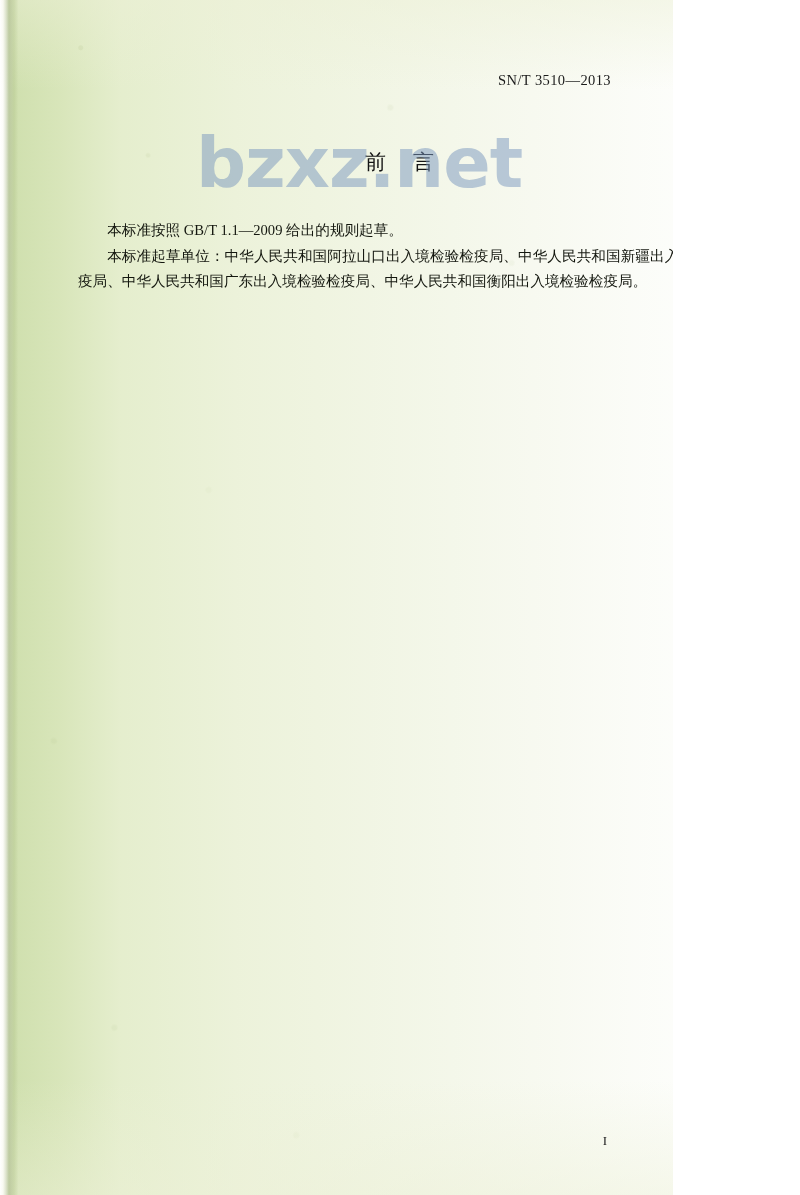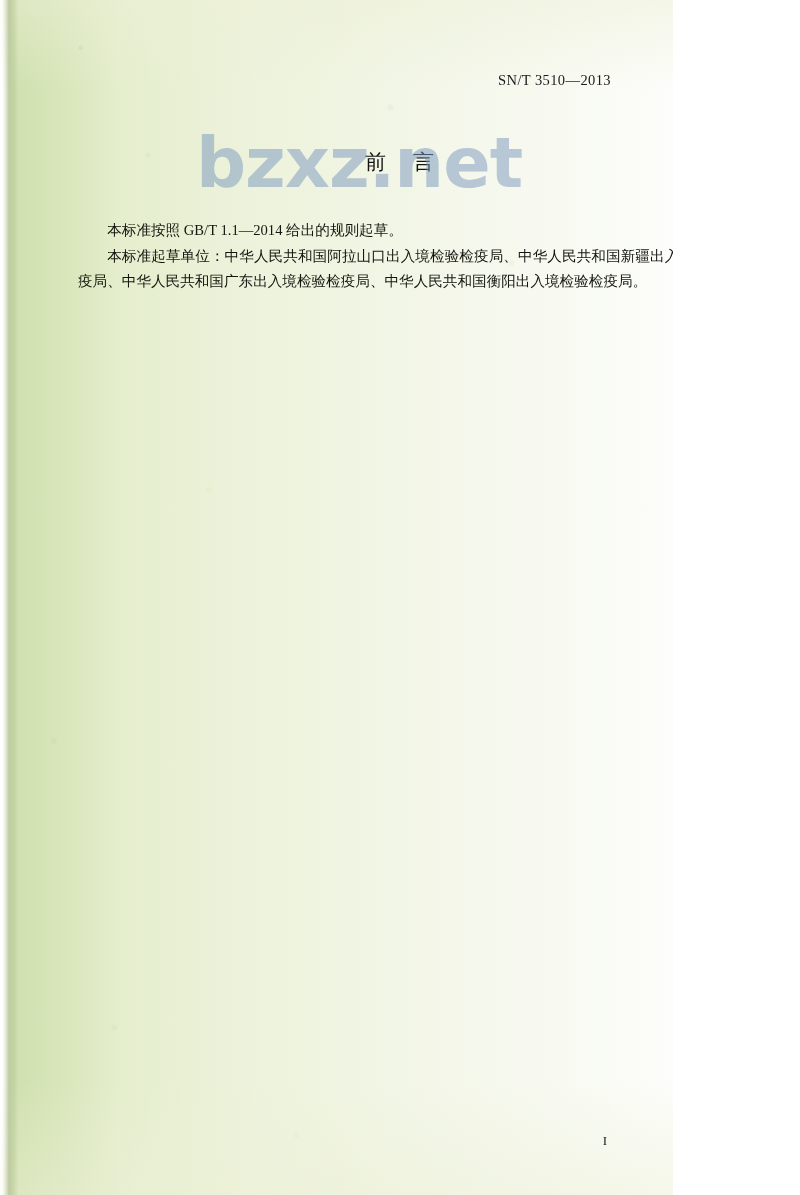--- a/index.html
+++ b/index.html
@@ -149,19 +149,19 @@
 
   <div class="header-code">SN/T 3510—2013</div>
 
   <div class="doc-title">
     <span>前</span><span class="gap"></span><span>言</span>
   </div>
 
   <div class="watermark">bzxz.net</div>
 
   <div class="body-text">
-    <p>本标准按照 GB/T 1.1—2014 给出的规则起草。</p>
+    <p>本标准按照 GB/T 1.1—2009 给出的规则起草。</p>
     <p>本标准起草单位：中华人民共和国阿拉山口出入境检验检疫局、中华人民共和国新疆出入境检验检疫局、中华人民共和国广东出入境检验检疫局、中华人民共和国衡阳出入境检验检疫局。</p>
   </div>
 
   <div class="page-number">I</div>
 
 </div>
 
 </body></html>

